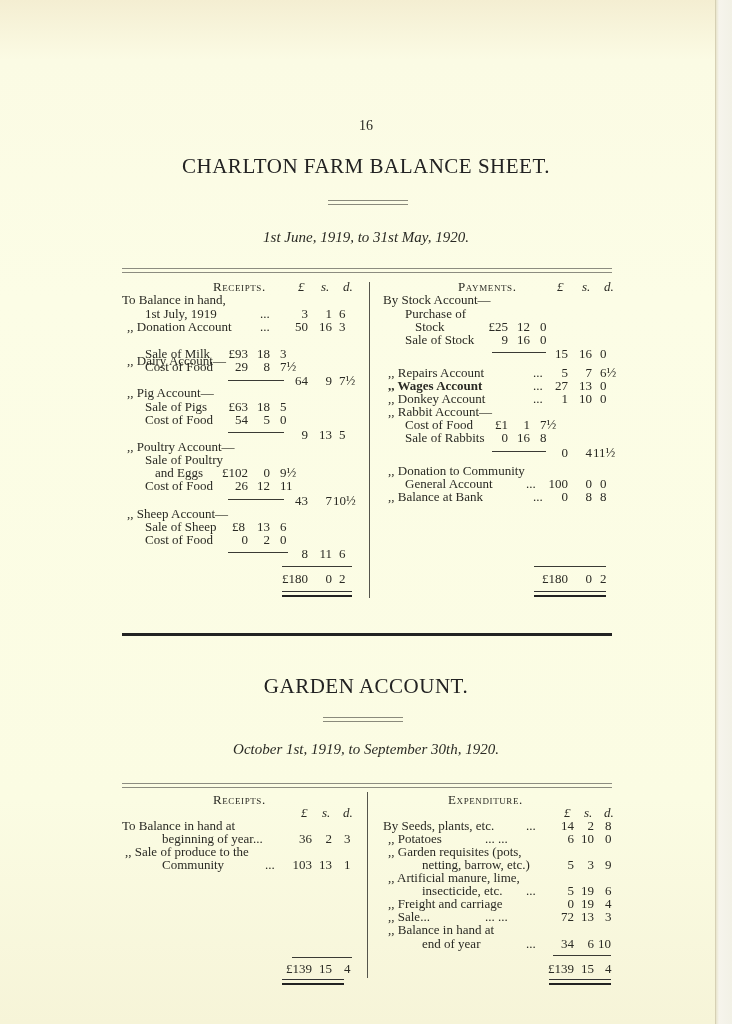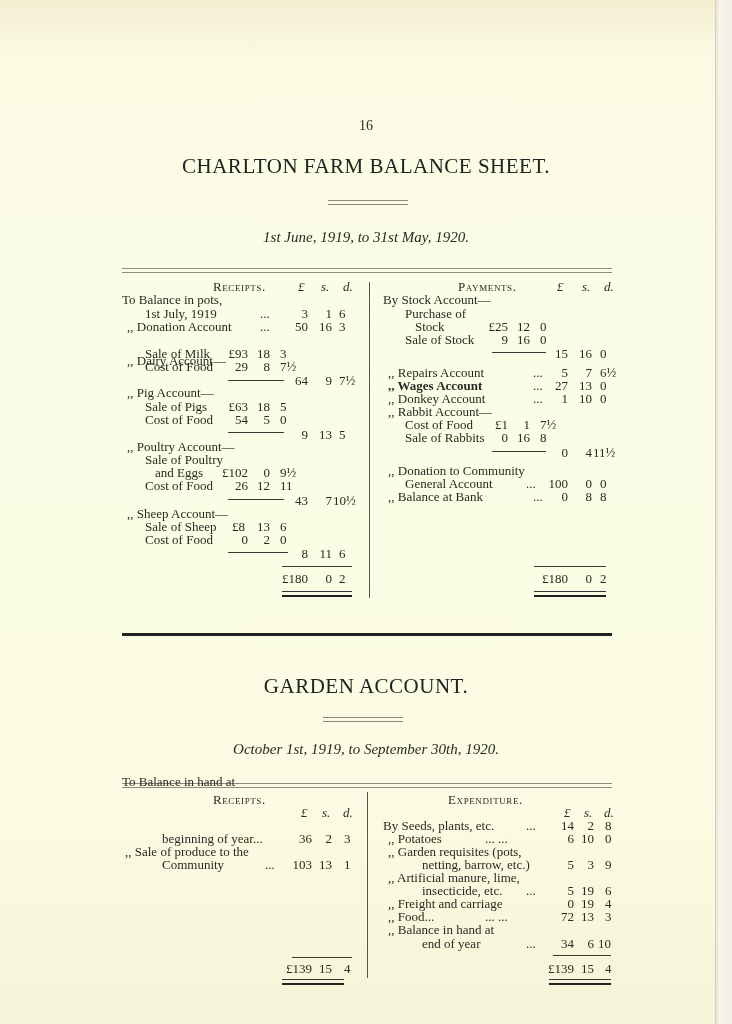--- a/index.html
+++ b/index.html
@@ -54,21 +54,21 @@
 
 <div class="abs table-rule" style="left:122px; width:490px; top:268px;"></div>
 <div class="abs vline" style="left:369px; top:282px; height:316px;"></div>
 
 <div>
   <div class="cell sc" style="left:213px; top:280px;">Receipts.</div>
   <div class="cell ital" style="left:298px; top:280px;">£</div>
   <div class="cell ital" style="left:321px; top:280px;">s.</div>
   <div class="cell ital" style="left:343px; top:280px;">d.</div>
 
-  <div class="cell" style="left:122px; top:293px;">To Balance in pots,</div>
+  <div class="cell" style="left:122px; top:293px;">To Balance in hand,</div>
 
   <div class="cell" style="left:145px; top:307px;">1st July, 1919</div>
   <div class="cell" style="left:260px; top:307px;">...</div>
   <div class="cell r" style="left:280px; width:28px; top:307px;">3</div>
   <div class="cell r" style="left:312px; width:20px; top:307px;">1</div>
   <div class="cell" style="left:339px; top:307px;">6</div>
 
   <div class="cell" style="left:127px; top:320px;">,, Donation Account</div>
   <div class="cell" style="left:260px; top:320px;">...</div>
   <div class="cell r" style="left:280px; width:28px; top:320px;">50</div>
@@ -239,21 +239,21 @@
 
 <div class="abs table-rule" style="left:122px; width:490px; top:783px;"></div>
 <div class="abs vline" style="left:367px; top:792px; height:186px;"></div>
 
 <div>
   <div class="cell sc" style="left:213px; top:793px;">Receipts.</div>
   <div class="cell ital" style="left:301px; top:806px;">£</div>
   <div class="cell ital" style="left:322px; top:806px;">s.</div>
   <div class="cell ital" style="left:343px; top:806px;">d.</div>
 
-  <div class="cell" style="left:122px; top:775px;">To Balance in hand at</div>
+  <div class="cell" style="left:122px; top:819px;">To Balance in hand at</div>
 
   <div class="cell" style="left:162px; top:832px;">beginning of year...</div>
   <div class="cell r" style="left:288px; width:24px; top:832px;">36</div>
   <div class="cell r" style="left:314px; width:18px; top:832px;">2</div>
   <div class="cell" style="left:344px; top:832px;">3</div>
 
   <div class="cell" style="left:125px; top:845px;">,, Sale of produce to the</div>
 
   <div class="cell" style="left:162px; top:858px;">Community</div>
   <div class="cell" style="left:265px; top:858px;">...</div>
@@ -299,21 +299,21 @@
   <div class="cell" style="left:526px; top:884px;">...</div>
   <div class="cell r" style="left:552px; width:22px; top:884px;">5</div>
   <div class="cell r" style="left:576px; width:18px; top:884px;">19</div>
   <div class="cell" style="left:605px; top:884px;">6</div>
 
   <div class="cell" style="left:388px; top:897px;">,, Freight and carriage</div>
   <div class="cell r" style="left:552px; width:22px; top:897px;">0</div>
   <div class="cell r" style="left:576px; width:18px; top:897px;">19</div>
   <div class="cell" style="left:605px; top:897px;">4</div>
 
-  <div class="cell" style="left:388px; top:910px;">,, Food...</div>
+  <div class="cell" style="left:388px; top:910px;">,, Sale...</div>
   <div class="cell" style="left:485px; top:910px;">...       ...</div>
   <div class="cell r" style="left:552px; width:22px; top:910px;">72</div>
   <div class="cell r" style="left:576px; width:18px; top:910px;">13</div>
   <div class="cell" style="left:605px; top:910px;">3</div>
 
   <div class="cell" style="left:388px; top:923px;">,, Balance in hand at</div>
 
   <div class="cell" style="left:422px; top:937px;">end of year</div>
   <div class="cell" style="left:526px; top:937px;">...</div>
   <div class="cell r" style="left:552px; width:22px; top:937px;">34</div>

